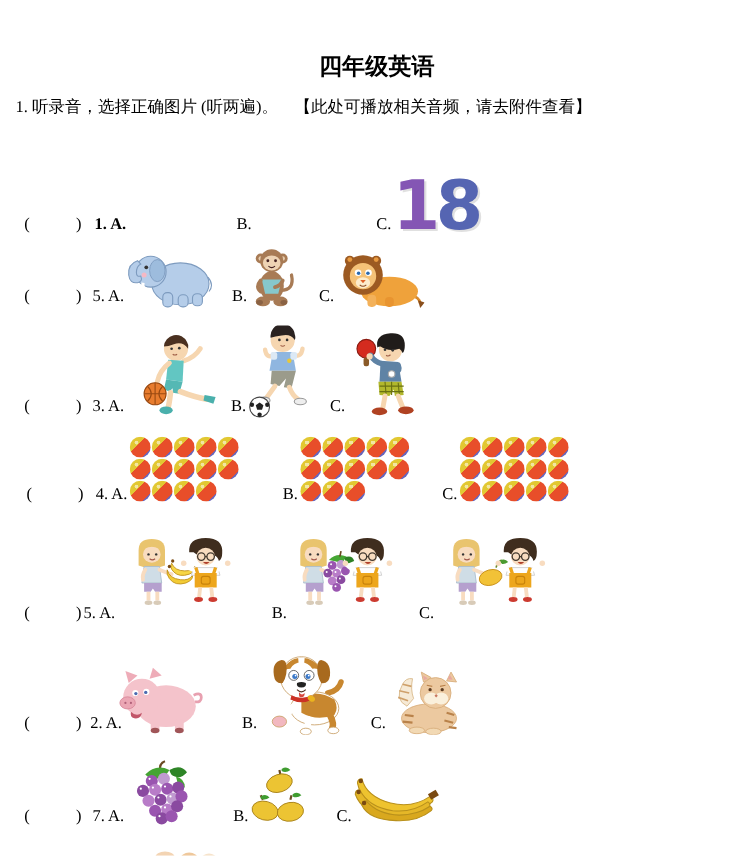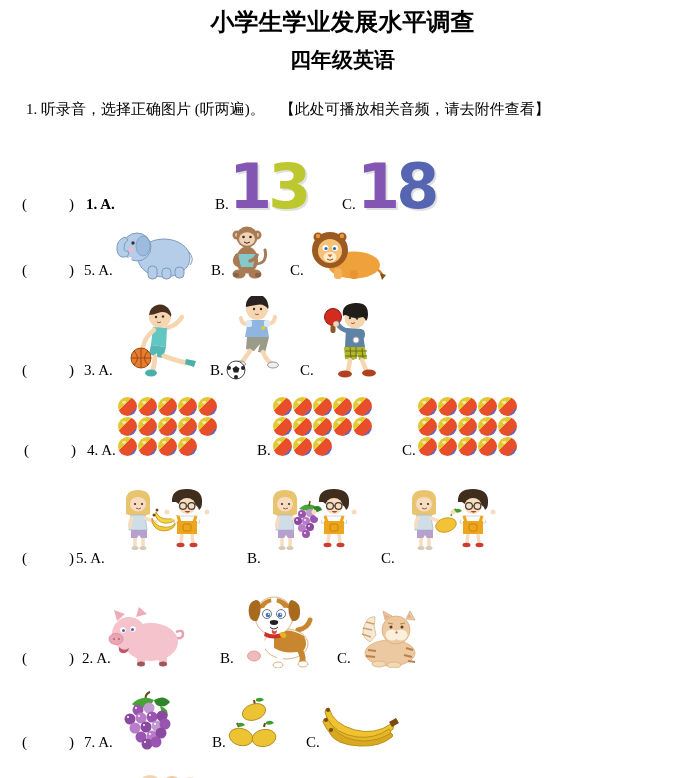--- a/index.html
+++ b/index.html
@@ -2,21 +2,21 @@
 <html><head>
 <meta charset="utf-8">
 <style>
   html,body{margin:0;padding:0;background:#fff;}
   .page{position:relative;width:685px;height:778px;background:#ffffff;overflow:hidden;
         font-family:"Liberation Serif",serif;color:#000;}
   .title{position:absolute;top:6px;left:0;width:100%;text-align:center;
          font-size:24px;font-weight:bold;margin:0;}
   .subtitle{position:absolute;top:46px;left:0;width:100%;text-align:center;
             font-size:21px;font-weight:bold;margin:0;}
-  .instruction{position:absolute;top:88px;left:14px;font-size:15px;margin:12px;white-space:nowrap;}
+  .instruction{position:absolute;top:88px;left:14px;font-size:15px;margin:0;white-space:nowrap;}
   .q-row{position:absolute;left:0;width:100%;}
   .blank{position:absolute;bottom:1px;width:52px;display:flex;justify-content:space-between;
          font-size:15px;}
   .lbl{position:absolute;bottom:1px;font-size:15px;}
   .img{position:absolute;bottom:0;}
   .img svg{display:block;}
   .bubble-num{position:absolute;bottom:2px;font-family:"DejaVu Sans",sans-serif;
               font-weight:bold;font-size:62px;line-height:50px;letter-spacing:-4px;white-space:nowrap;}
   .digit{text-shadow:2px 2px 0 rgba(0,0,0,0.12);}
   .ball-grid{position:absolute;bottom:3px;}
@@ -25,32 +25,30 @@
         background:
           radial-gradient(circle at 32% 28%, rgba(255,255,255,.55) 0 9%, rgba(255,255,255,0) 10%),
           linear-gradient(135deg,#d878c0 0 7%,#e2c832 7% 38%,#e84e2a 38% 78%,#6a64b8 78% 100%);}
   .partial{position:absolute;top:769px;left:138px;}
 </style>
 </head>
 <body>
 
 <div class="page">
 
-  <h1 class="title">小学生学业发展水平调查</h1>
   <h2 class="subtitle">四年级英语</h2>
   <p class="instruction">1. 听录音，选择正确图片 (听两遍)。　【此处可播放相关音频，请去附件查看】</p>
 
   <div class="q-row" style="top:140px;height:74px;">
     <span class="blank" style="left:22px;">
       <span>(</span>
       <span>)</span>
     </span>
     <span class="lbl" style="left:86px;font-weight:bold;">1. A.</span>
     <span class="lbl" style="left:215px;">B.</span>
-    <div class="bubble-num" style="left:229px;"><span class="digit" style="color: rgb(132, 86, 180);">1</span><span class="digit" style="color: rgb(189, 199, 46);">3</span></div>
     <span class="lbl" style="left:342px;">C.</span>
     <div class="bubble-num" style="left:357px;"><span class="digit" style="color: rgb(132, 86, 180);">1</span><span class="digit" style="color: rgb(85, 101, 178);">8</span></div>
   </div>
 
   <div class="q-row" style="top:226px;height:54px;">
     <span class="blank" style="left:22px;">
       <span>(</span>
       <span>)</span>
     </span>
     <span class="lbl" style="left:84px;">5. A.</span>

